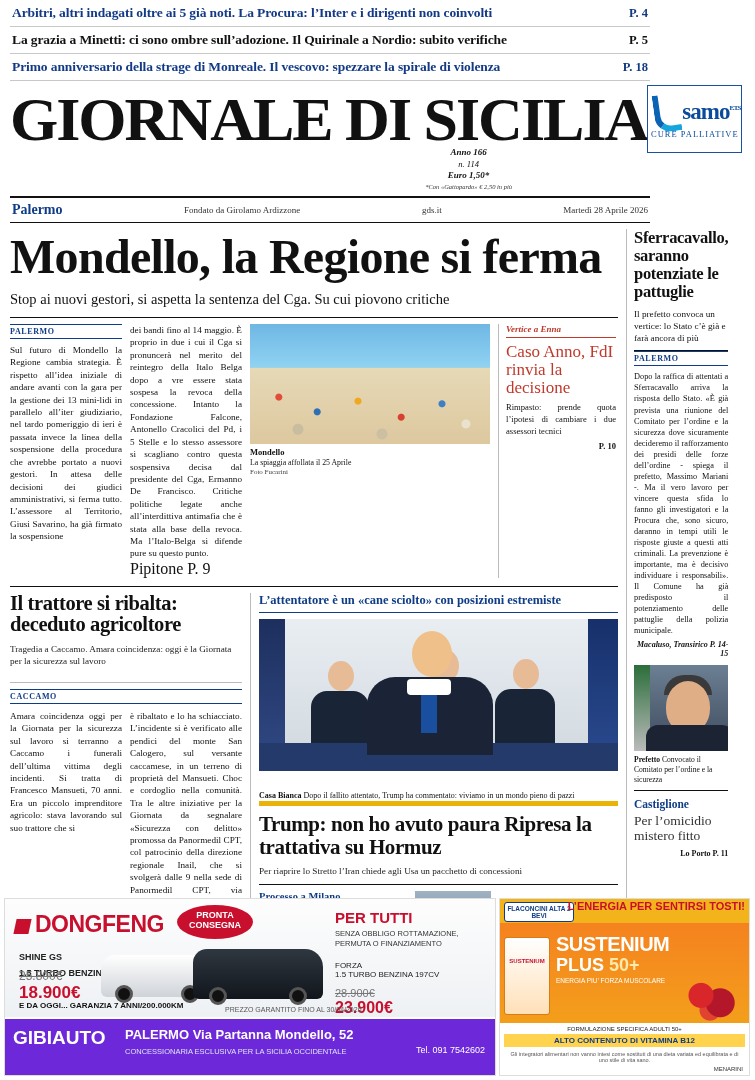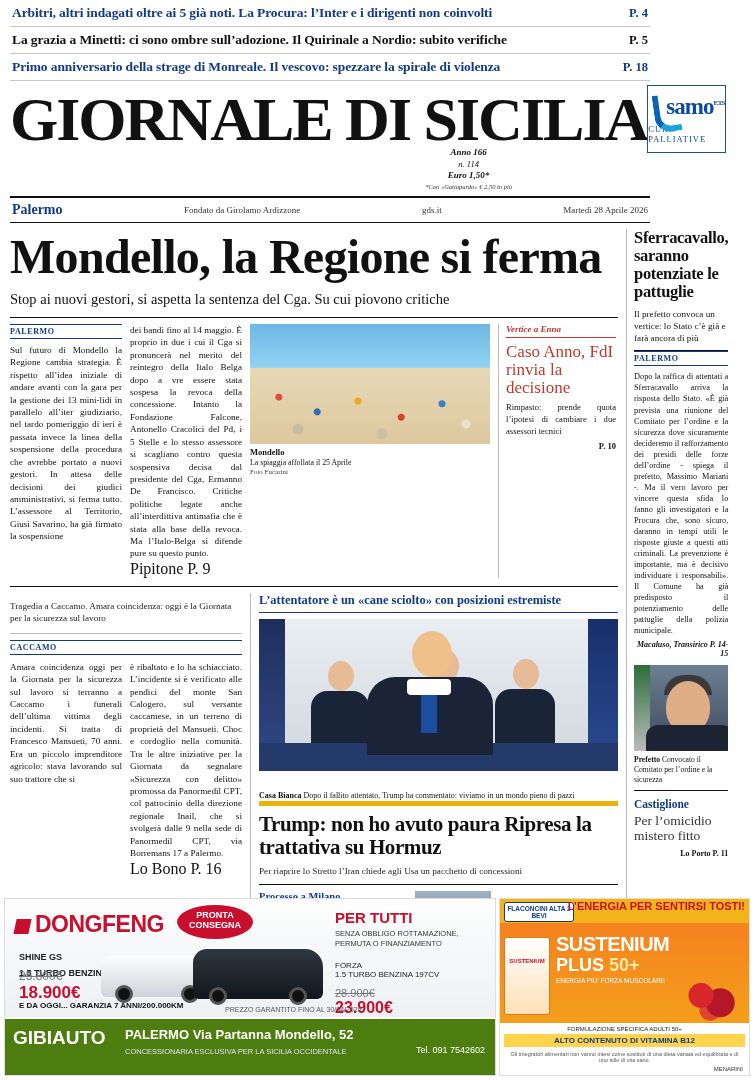--- a/index.html
+++ b/index.html
@@ -43,21 +43,21 @@
   .adbox {
     width:120px; height:68px; border:1px solid #1b4fa0;
     display:flex; flex-direction:column; align-items:center; justify-content:center;
     position:relative; background:#fff;
   }
   .adbox .swoosh {
     position:absolute; left:6px; top:8px; width:26px; height:38px;
     border-left:6px solid #0a63b5; border-bottom:6px solid #17a5de;
     border-radius:0 0 0 16px; transform:rotate(-8deg);
   }
-  .adbox .samo { font-size:23px; font-weight:bold; color:#0b4b9b; letter-spacing:-1px; margin-left:18px; }
+  .adbox .samo { font-size:23px; font-weight:bold; color:#0b4b9b; letter-spacing:-1px; margin-left:34px; }
   .adbox .samo sup { font-size:7px; vertical-align:super; }
   .adbox .cure { font-size:8.5px; color:#0b4b9b; letter-spacing:1px; margin-top:4px; }
   .mast-meta { display:flex; justify-content:flex-end; padding:0 10px; margin-top:-6px; }
   .mast-meta .col { text-align:center; font-size:8.5px; line-height:1.3;font-style:italic; }
   .mast-meta .col b { font-size:9px; }
   .mast-meta .small { font-size:6.5px; color:#333; }
 
   
   .inforow {
     display:flex; align-items:center; justify-content:space-between;
@@ -120,21 +120,21 @@
   .enna-t { font-size:17px; line-height:1.05; color:#c0392b; font-weight:normal; }
   .enna-b { font-size:8.6px; line-height:1.35; margin-top:6px; text-align:justify; }
   .pageref { text-align:right; font-weight:bold; font-size:8.5px; margin-top:4px; }
 
   
   .band2 { display:flex; gap:8px; margin-top:8px; border-top:1px solid #111; padding-top:6px; }
   .band2 .b1 { width:232px; }
   .band2 .b2 { width:368px; border-left:1px solid #bbb; padding-left:8px; }
 
   h2.sec { font-size:20.5px; font-weight:bold; line-height:1.05; margin:0; letter-spacing:-0.4px;}
-  .sec-sub { font-size:9.2px; line-height:1.3; margin-top:8px; padding-bottom:8px; border-bottom:1px solid #bbb; color:#222;}
+  .sec-sub { font-size:9.2px; line-height:1.3; margin-top:8px; padding-bottom:14px; border-bottom:1px solid #bbb; color:#222;}
   .twocol { display:flex; gap:8px; margin-top:6px; }
   .twocol .c { width:112px; }
 
   .b2-kicker { font-size:12.5px; font-weight:bold; color:#0f3c86; border-bottom:1px solid #0f3c86; padding-bottom:4px; }
   .tr-photo { width:100%; height:152px; margin-top:6px; position:relative; overflow:hidden; background:#d9dde2; }
   .tr-photo .bgwall { position:absolute; inset:0; background:linear-gradient(#e9eef2,#cfd7de); }
   .tr-photo .flagL { position:absolute; left:0; top:0; width:26px; height:100%; background:linear-gradient(#1d2f5e,#314a86); }
   .tr-photo .flagR { position:absolute; right:0; top:0; width:30px; height:100%; background:linear-gradient(#17306b,#2b4c91); }
   .tr-photo .desk { position:absolute; left:0; right:0; bottom:0; height:28px; background:#243a6b; }
   .tr-photo .p { position:absolute; bottom:28px; }
@@ -193,21 +193,21 @@
   .car.dark { left:188px; top:50px; width:130px; height:50px; background:linear-gradient(#2f3740,#11161c); }
   .car .wheel { position:absolute; bottom:-6px; width:18px; height:18px; border-radius:50%; background:#111; border:3px solid #555;}
   .df-perttuti { position:absolute; left:330px; top:10px; font-family:"Liberation Sans",sans-serif; font-size:15px; font-weight:bold; color:#c8102e;}
   .df-cond { position:absolute; left:330px; top:30px; font-family:"Liberation Sans",sans-serif; font-size:7.5px; line-height:1.35; color:#333; width:150px;}
   .df-mage { position:absolute; left:330px; top:62px; font-family:"Liberation Sans",sans-serif; font-size:14px; font-weight:bold; color:#222;}
   .df-mage span { font-size:8px; display:block; font-weight:normal;}
   .df-old2 { position:absolute; left:330px; top:88px; font-family:"Liberation Sans",sans-serif; font-size:11px; color:#777; text-decoration:line-through;}
   .df-new2 { position:absolute; left:330px; top:100px; font-family:"Liberation Sans",sans-serif; font-size:16px; font-weight:bold; color:#c8102e;}
   .df-garanzia { position:absolute; left:14px; top:102px; font-family:"Liberation Sans",sans-serif; font-size:8px; font-weight:bold; color:#111;}
   .df-prezzo { position:absolute; left:220px; bottom:4px; font-family:"Liberation Sans",sans-serif; font-size:7px; color:#555;}
-  .df-bottom { position:absolute; left:0; right:0; bottom:0; height:56px; background:#4d7c0f; color:#fff; }
+  .df-bottom { position:absolute; left:0; right:0; bottom:0; height:56px; background:#6d28d9; color:#fff; }
   .gibi { position:absolute; left:8px; top:8px; font-family:"Liberation Sans",sans-serif; font-size:19px; font-weight:bold; color:#fff;}
   .df-addr { position:absolute; left:120px; top:8px; font-family:"Liberation Sans",sans-serif; font-size:13px; font-weight:bold; color:#fff;}
   .df-addr2 { position:absolute; left:120px; top:28px; font-family:"Liberation Sans",sans-serif; font-size:7.5px; color:#dce6f6;}
   .df-tel { position:absolute; right:10px; top:26px; font-family:"Liberation Sans",sans-serif; font-size:9px; color:#fff;}
 
   .ad-r-top { height:24px; background:#f3b41b; position:relative;}
   .ad-r-energy { position:absolute; right:4px; top:2px; font-family:"Liberation Sans",sans-serif; font-size:11px; font-weight:bold; color:#c8102e; text-align:right; line-height:1.0;}
   .ad-r-flac { position:absolute; left:4px; top:3px; width:70px; font-family:"Liberation Sans",sans-serif; font-size:6.5px; font-weight:bold; color:#0f3c86; text-align:center; background:#fff; border:1px solid #0f3c86; border-radius:3px; padding:2px;}
   .ad-r-body { height:104px; background:linear-gradient(#f5821f,#f3a01b); position:relative;}
   .sust { position:absolute; left:56px; top:10px; font-family:"Liberation Sans",sans-serif; color:#fff; font-size:20px; font-weight:bold; letter-spacing:-0.5px;}
@@ -301,20 +301,21 @@
         <div class="c4">
           <div class="enna-k">Vertice a Enna</div>
           <div class="enna-t">Caso Anno, FdI rinvia la decisione</div>
           <div class="enna-b">Rimpasto: prende quota l’ipotesi di cambiare i due assessori tecnici</div>
           <div class="pageref">P. 10</div>
         </div>
       </div>
 
       <div class="band2">
         <div class="b1">
+          <h2 class="sec">Il trattore si ribalta: deceduto agricoltore</h2>
           <div class="sec-sub">Tragedia a Caccamo. Amara coincidenza: oggi è la Giornata per la sicurezza sul lavoro</div>
           <div class="kicker" style="margin-top:6px;">CACCAMO</div>
           <div class="twocol">
             <div class="c">
               <div class="col-text">Amara coincidenza oggi per la Giornata per la sicurezza sul lavoro si terranno a Caccamo i funerali dell’ultima vittima degli incidenti. Si tratta di Francesco Mansueti, 70 anni. Era un piccolo imprenditore agricolo: stava lavorando sul suo trattore che si</div>
             </div>
             <div class="c">
               <div class="col-text">è ribaltato e lo ha schiacciato. L’incidente si è verificato alle pendici del monte San Calogero, sul versante caccamese, in un terreno di proprietà del Mansueti. Choc e cordoglio nella comunità. Tra le altre iniziative per la Giornata da segnalare «Sicurezza con delitto» promossa da Panormedil CPT, col patrocinio della direzione regionale Inail, che si svolgerà dalle 9 nella sede di Panormedil CPT, via Borremans 17 a Palermo.</div>
               <span class="sign">Lo Bono  P. 16</span>
             </div>

